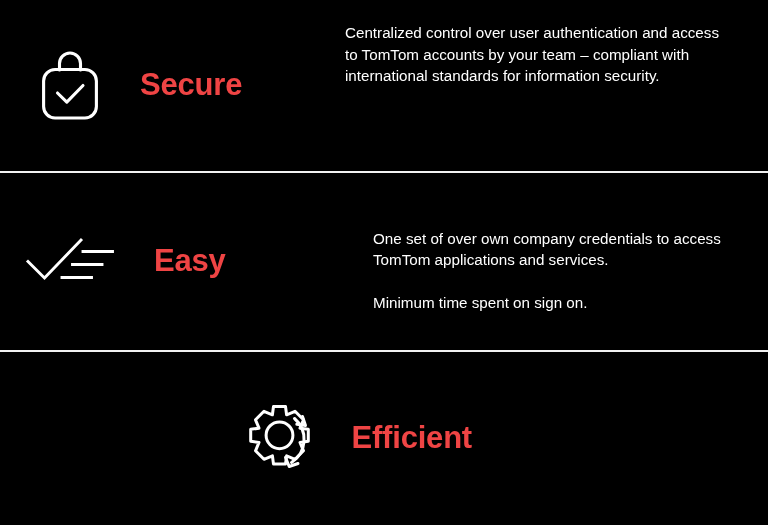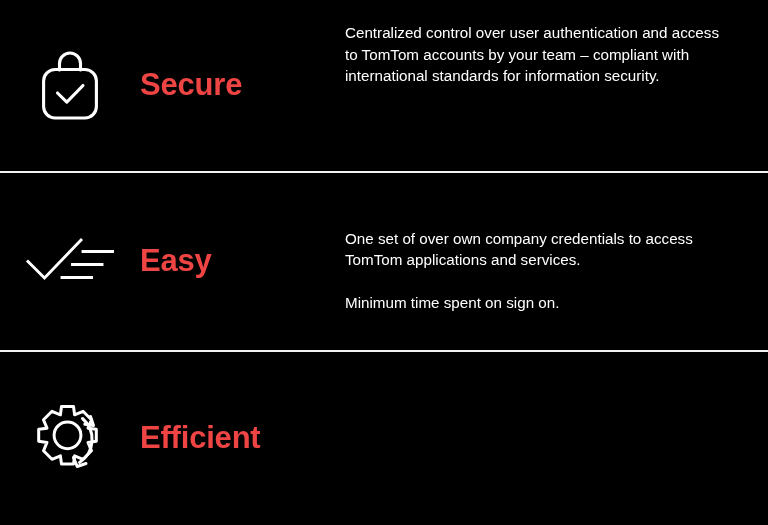--- a/index.html
+++ b/index.html
@@ -27,22 +27,22 @@
 
   .benefit-row {
     position: relative;
     display: flex;
     align-items: flex-start;
     width: 100%;
   }
 
   
   .row-secure    { height: 172px; }
-  .row-easy      { height: 179px; }
-  .row-efficient { height: 174px; }
+  .row-easy      { height: 179px; gap: 14px; }
+  .row-efficient { height: 174px; justify-content: center; }
 
   .divider {
     width: 100%;
     height: 2px;
     background: #f2f2f2;
     flex: 0 0 auto;
   }
 
   
   .icon-cell {

